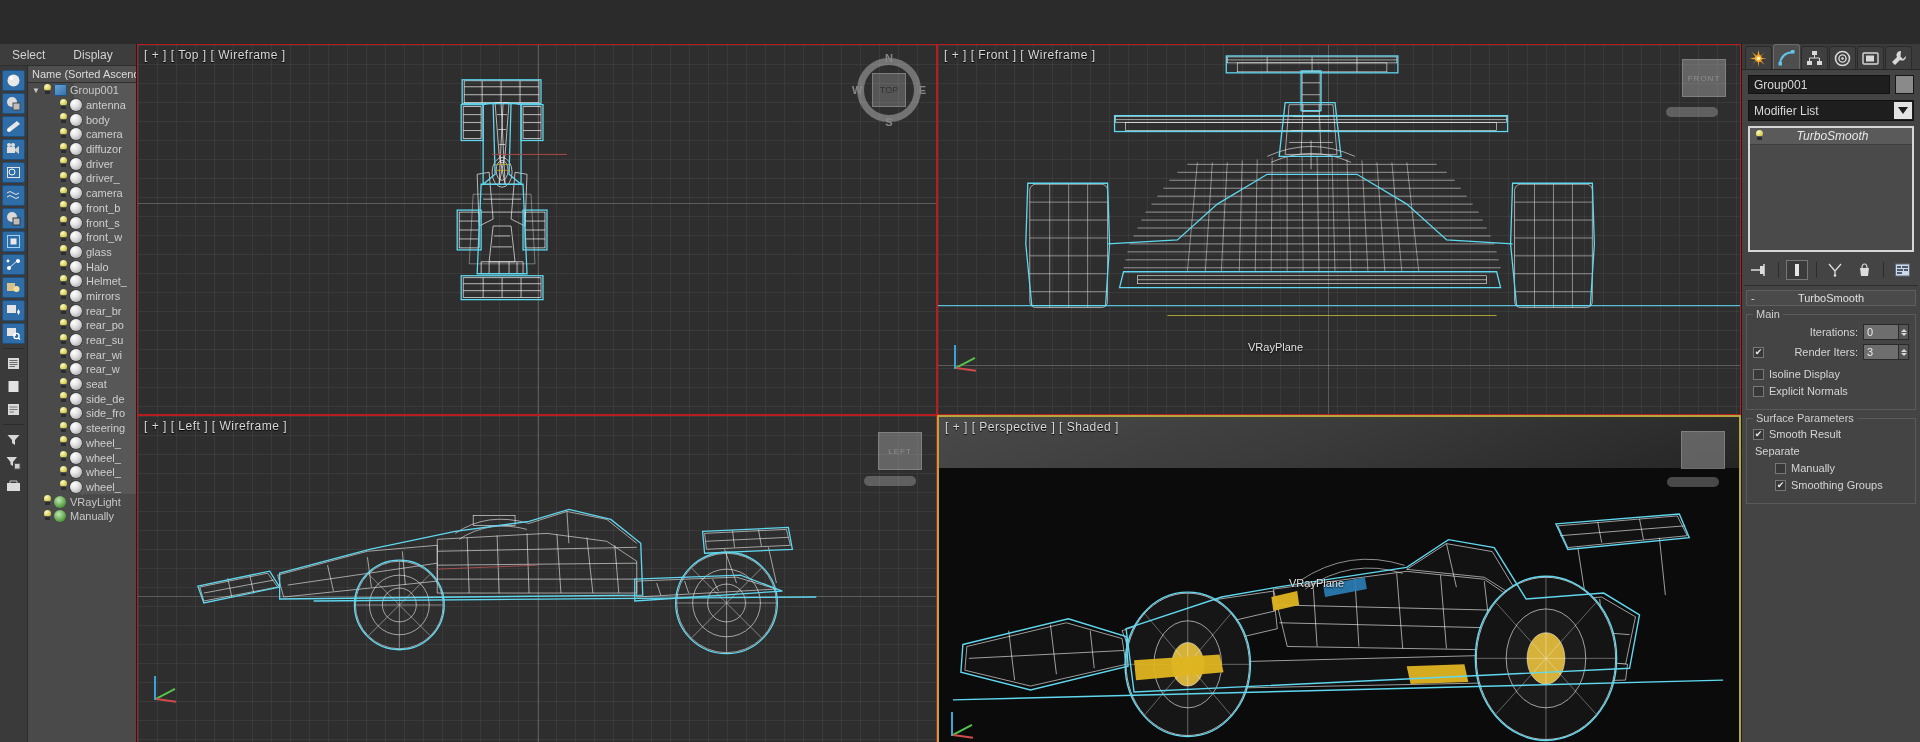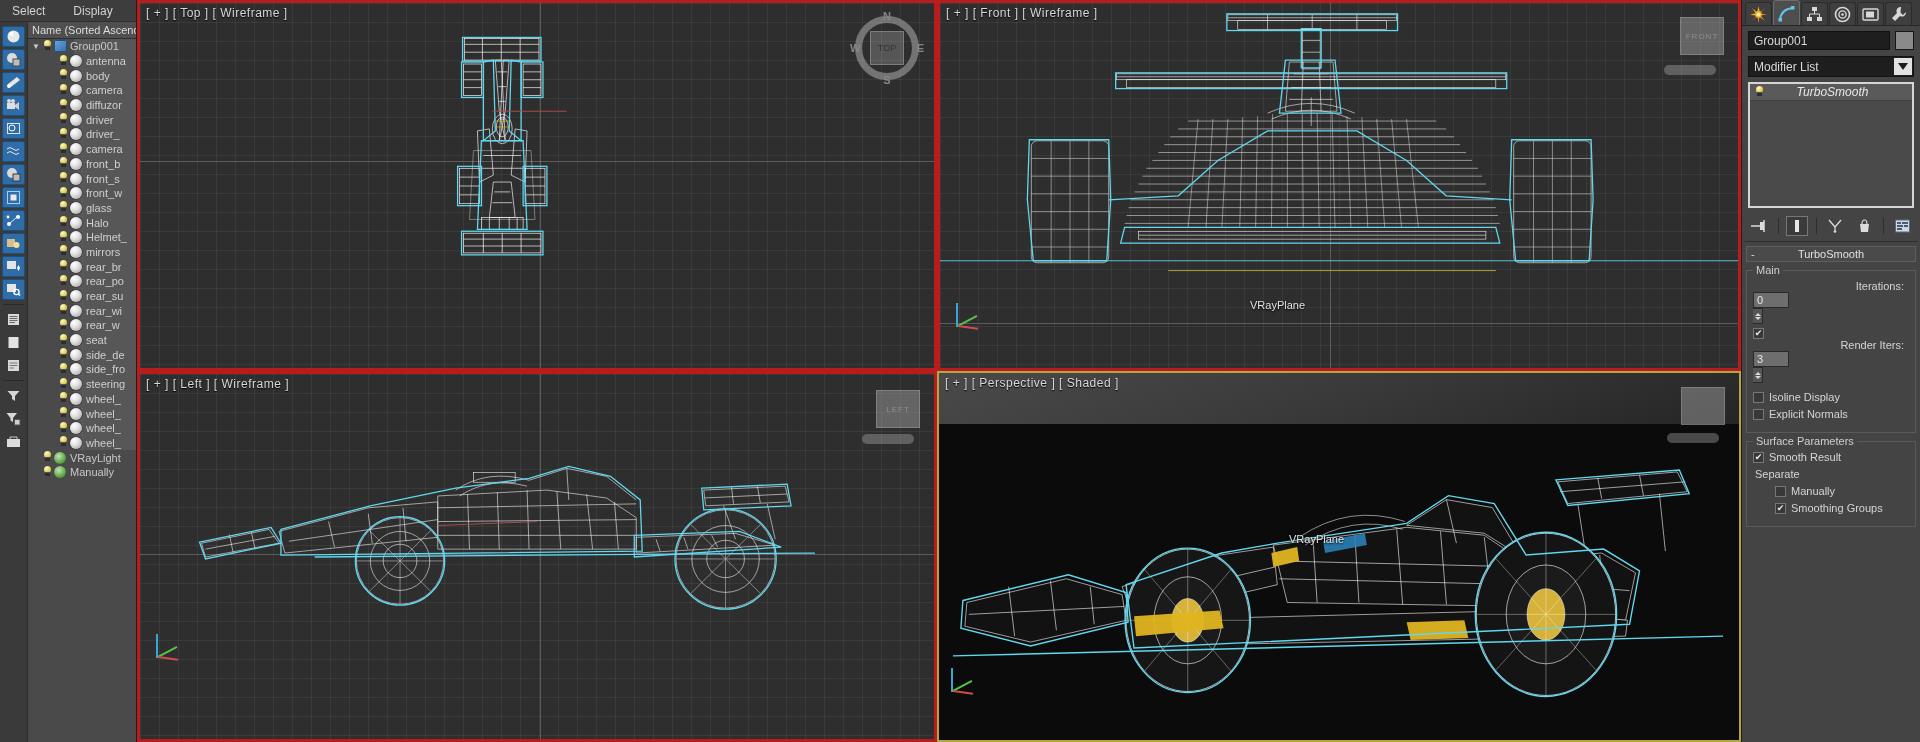--- a/index.html
+++ b/index.html
@@ -3,21 +3,21 @@
 <meta charset="utf-8">
 <style>
   * { box-sizing: border-box; margin:0; padding:0; }
   html,body{ background:#2b2b2b; }
   body{
     width:1920px; height:742px;
     font-family:"Liberation Sans", sans-serif;
     font-size:12px; color:#d6d6d6;
     overflow:hidden; position:relative;
   }
-  .app{ position:absolute; inset:0; display:flex; }
+  .app{ position:absolute; inset:0; display:flex;margin-top:44px; }
 
   
   .explorer{
     width:137px; height:742px; background:#383838;
     display:flex; flex-direction:column; position:relative;
     border-right:1px solid #1d1d1d;
   }
   .exp-menubar{
     height:22px; background:#3d3d3d; display:flex; align-items:center;
     padding-left:12px; gap:28px; border-bottom:1px solid #2e2e2e;
@@ -88,21 +88,21 @@
   .dots{
     position:absolute; left:54px; top:0; bottom:0; width:1px;
     background:repeating-linear-gradient(to bottom,#6a6a6a 0 1px,transparent 1px 3px);
   }
 
   
   .viewports{
     width:1604px; height:742px; position:relative; background:#1f1f1f;
     display:grid; grid-template-columns:800px 804px; grid-template-rows:371px 371px;
   }
-  .vp{ position:relative; overflow:hidden; background:#2e2e2e; border:3px solid #b91c1c; }
+  .vp{ position:relative; overflow:hidden; background:#2e2e2e; border:1px solid #b91c1c; }
   .vp.active{ border:2px solid #b5a642; }
   .vp-label{
     position:absolute; left:6px; top:3px; font-size:12px; color:#d9d9d9;
     letter-spacing:.5px; z-index:6; text-shadow:0 1px 1px #000;
   }
   .grid{
     position:absolute; inset:0;
     background-image:
       linear-gradient(to right, rgba(255,255,255,.055) 1px, transparent 1px),
       linear-gradient(to bottom, rgba(255,255,255,.055) 1px, transparent 1px);
@@ -224,21 +224,21 @@
   }
   .roll-head .mi{ position:absolute; left:4px; color:#ddd; }
   .grp{
     border:1px solid #5a5a5a; margin:8px 4px 6px 4px; padding:9px 6px 7px 6px;
     position:relative;
   }
   .grp > .gtitle{
     position:absolute; top:-7px; left:6px; background:#444;
     padding:0 3px; color:#cfcfcf; font-size:11px;
   }
-  .frow{ display:flex; margin-bottom:4px; font-size:11px; color:#d5d5d5;flex-direction:column; }
+  .frow{ display:flex; align-items:center; margin-bottom:4px; font-size:11px; color:#d5d5d5; }
   .frow .lab{ flex:1; text-align:right; padding-right:5px; }
   .spinfield{
     width:36px; height:16px; background:#6e6e6e; border:1px solid #2a2a2a;
     color:#e9e9e9; font-size:11px; padding-left:3px; line-height:15px;
   }
   .spin{
     width:10px; height:16px; border:1px solid #2a2a2a; border-left:none; background:#555;
     display:flex; flex-direction:column; align-items:center; justify-content:center; gap:1px;
   }
   .spin i{ width:0;height:0;border-left:3px solid transparent;border-right:3px solid transparent; }

